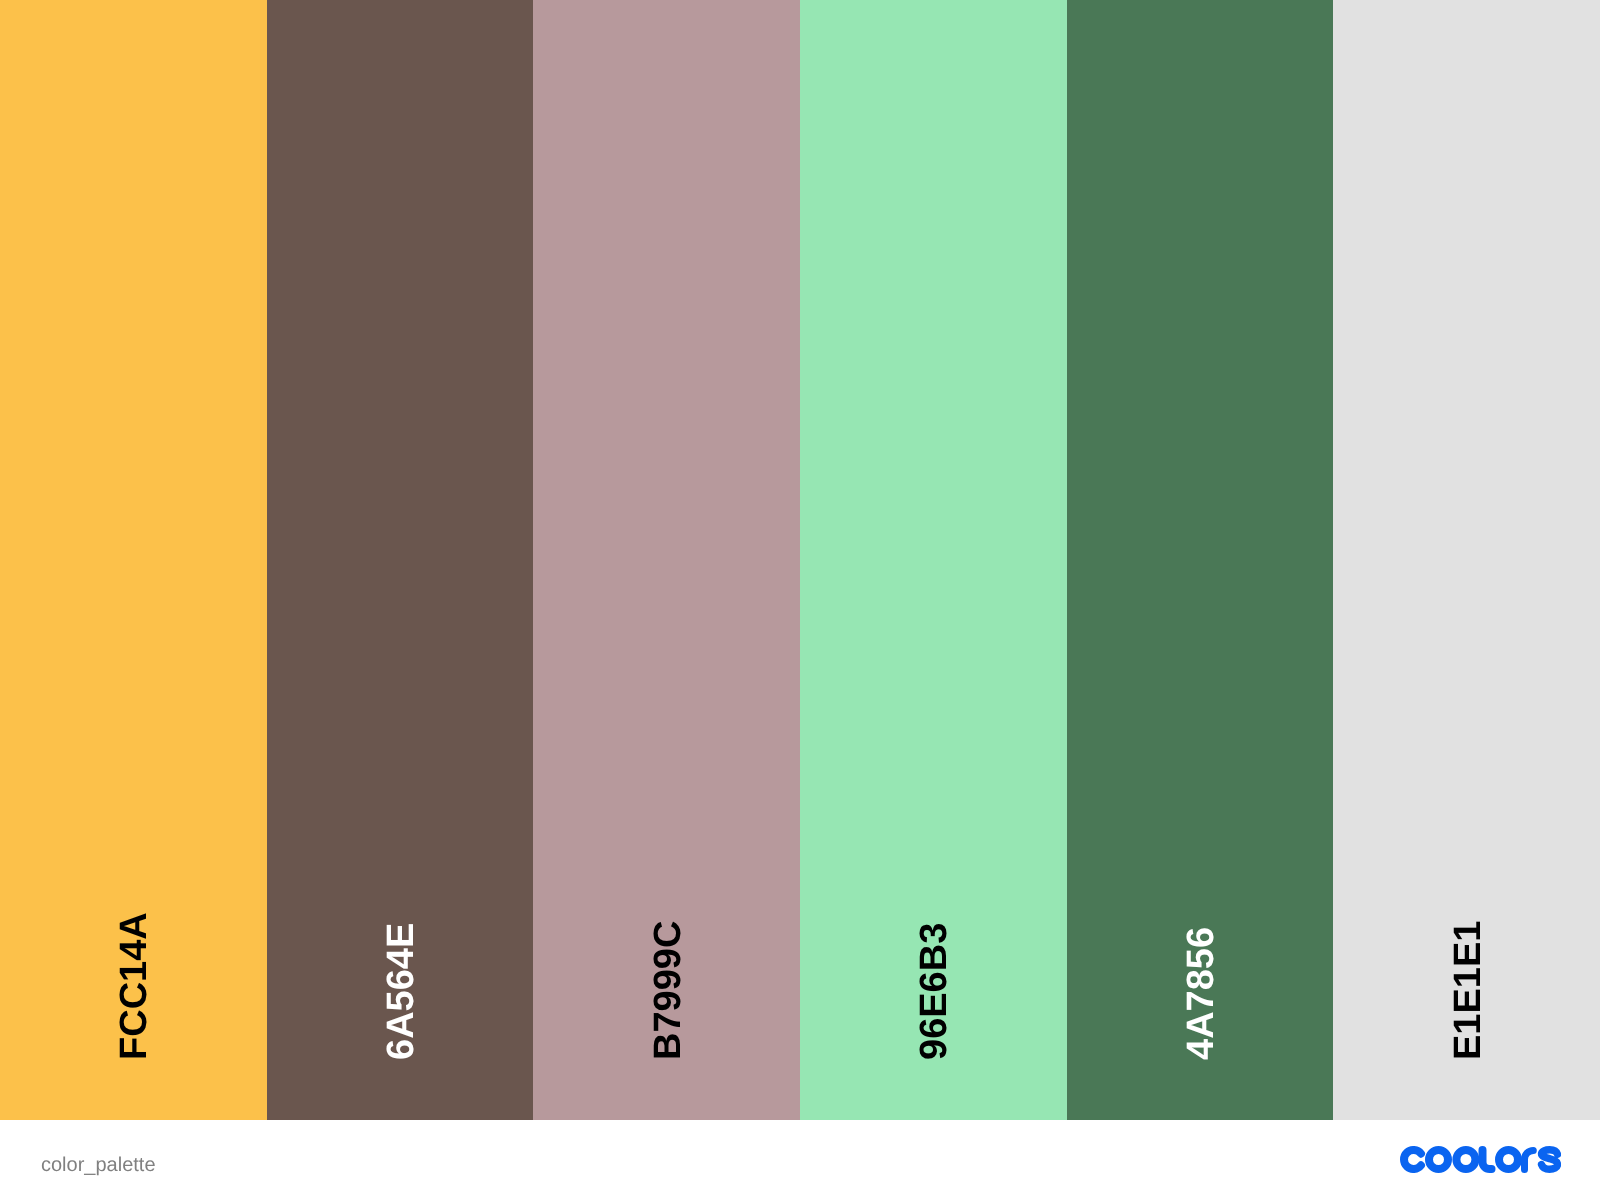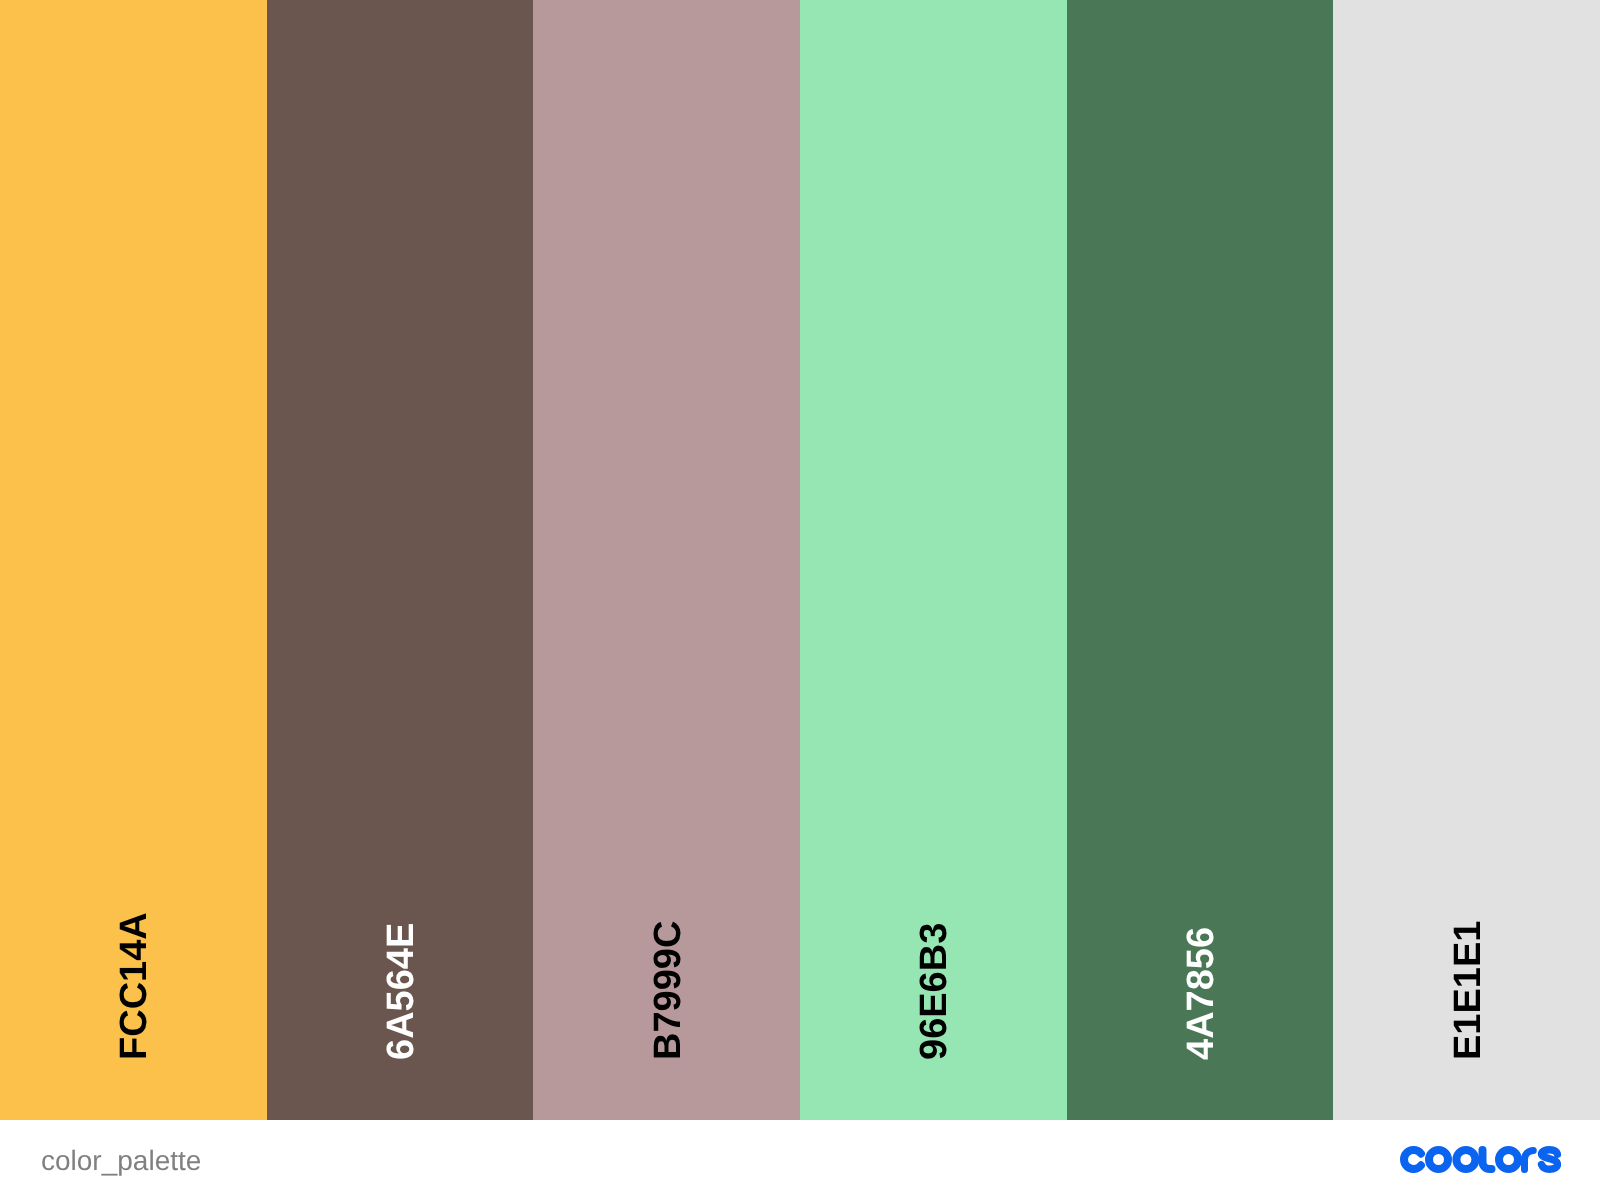--- a/index.html
+++ b/index.html
@@ -46,21 +46,21 @@
     width:1600px; height:80px;
     background:#ffffff;
   }
   #footer-title{
     position:absolute;
     will-change:transform;
     left:41px;
     top:55px;              
     transform:translateY(-100%);
     font-family:"Liberation Sans", sans-serif;
-    font-size:28px;
+    font-size:20px;
     line-height:1;
     color:#808080;
     white-space:nowrap;
   }
   #logo{
     position:absolute;
     left:1400px;
     top:26px;
     width:161px;
     height:27px;

